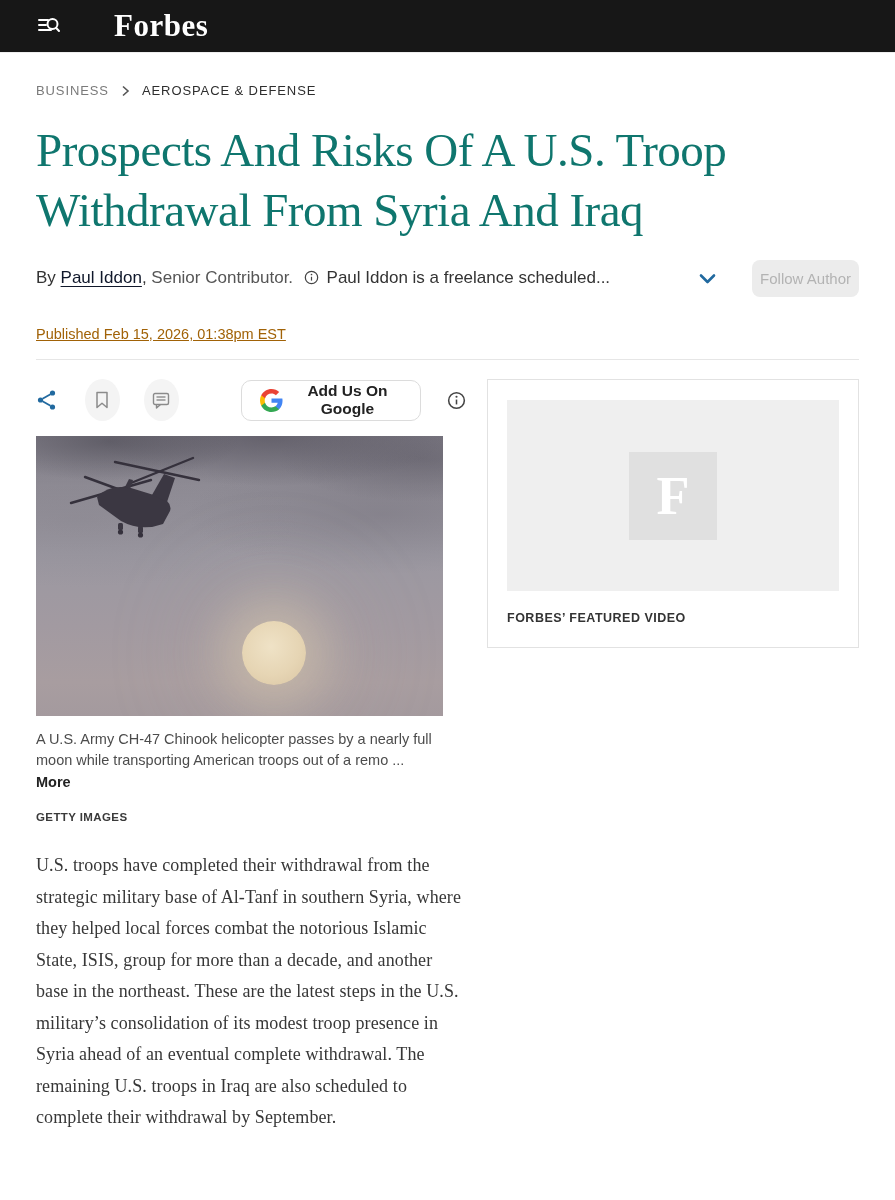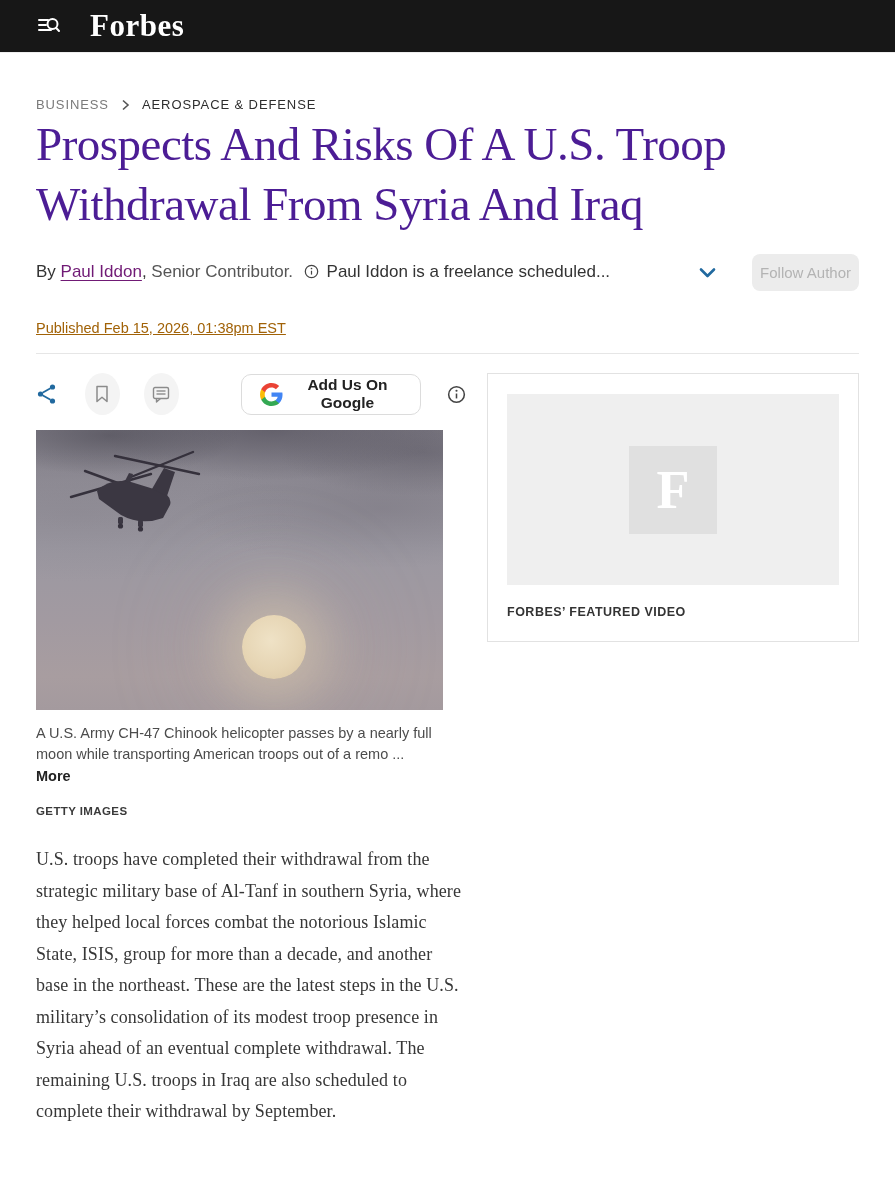--- a/index.html
+++ b/index.html
@@ -1,41 +1,41 @@
 <!DOCTYPE html>
 <html><head>
 <meta charset="utf-8">
 <style>
   * { margin:0; padding:0; box-sizing:border-box; }
   html,body { width:895px; height:1200px; overflow:hidden; background:#fff;
               font-family:"Liberation Sans", sans-serif; }
 
   
   .topbar { height:53px; background:#171717; display:flex; align-items:center;
-            padding:0 36px; border-bottom:1px solid #eee; }
+            padding:0 36px; border-bottom:1px solid #eee;gap:24px; }
   .menu-search { width:26px; height:26px; cursor:pointer; display:flex; align-items:center; }
   .brand { color:#fff; font-family:"Liberation Serif", serif; font-weight:700;
            font-size:31px; letter-spacing:.5px; margin-left:28px; cursor:pointer; }
 
   .main { padding:0 36px; }
 
   
-  .breadcrumb { margin-top:44px; display:flex; align-items:center; gap:12px;
+  .breadcrumb { margin-top:30px; display:flex; align-items:center; gap:12px;
                 font-size:13px; letter-spacing:.9px; }
   .crumb-section { color:#7a7a7a; cursor:pointer; }
   .crumb-sub { color:#2e2e2e; cursor:pointer; }
 
   
-  h1.title { margin-top:2px; font-family:"Liberation Serif", serif; font-weight:400;
-             font-size:47px; line-height:60px; letter-spacing:-.5px; color:#4c1d95; }
+  h1.title { margin-top:22px; font-family:"Liberation Serif", serif; font-weight:400;
+             font-size:47px; line-height:60px; letter-spacing:-.5px; color:#0f766e; }
 
   
   .byline-row { margin-top:20px; display:flex; align-items:center; }
   .byline-text { font-size:17px; color:#333; white-space:nowrap; }
-  .byline-text .author { color:#701a75; text-decoration:underline; text-underline-offset:3px; cursor:pointer;margin-top:12px; }
+  .byline-text .author { color:#0f172a; text-decoration:underline; text-underline-offset:3px; cursor:pointer;margin-top:12px; }
   .byline-text .role { color:#555; }
   .info-inline { display:inline-block; vertical-align:-2px; margin:0 3px 0 6px; }
   .chev-down { margin-left:auto; cursor:pointer; display:flex; }
   .follow-btn { margin-left:36px; background:#ececec; color:#b3b3b3; border:none;
                 border-radius:8px; font-size:15px; font-family:"Liberation Sans",sans-serif;
                 padding:10px 8px; cursor:pointer; }
 
   .published { margin-top:29px; font-size:14.5px; color:#a16207;text-decoration:underline; }
   .divider { margin-top:17px; border:none; border-top:1px solid #e6e6e6; }
 

